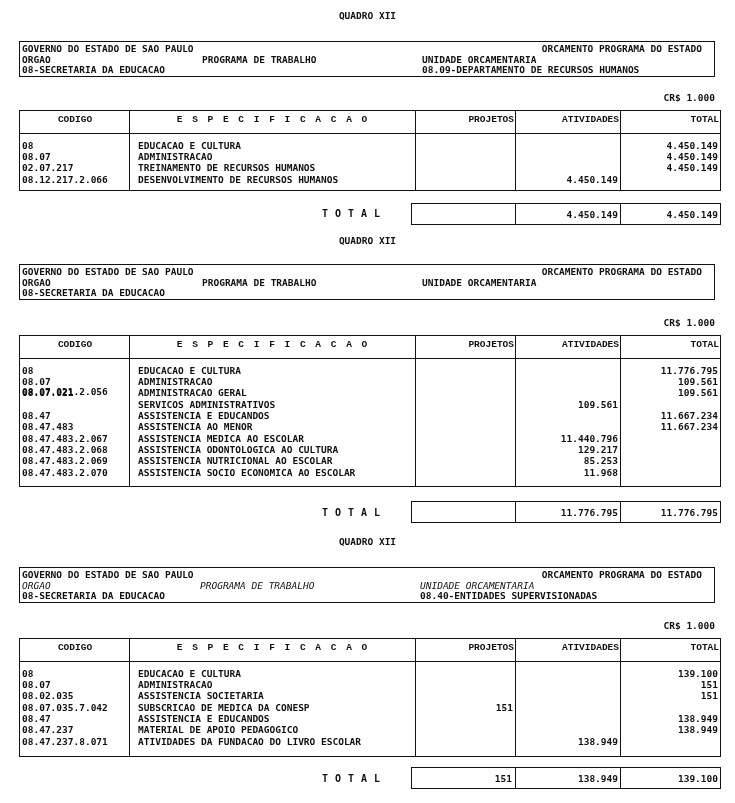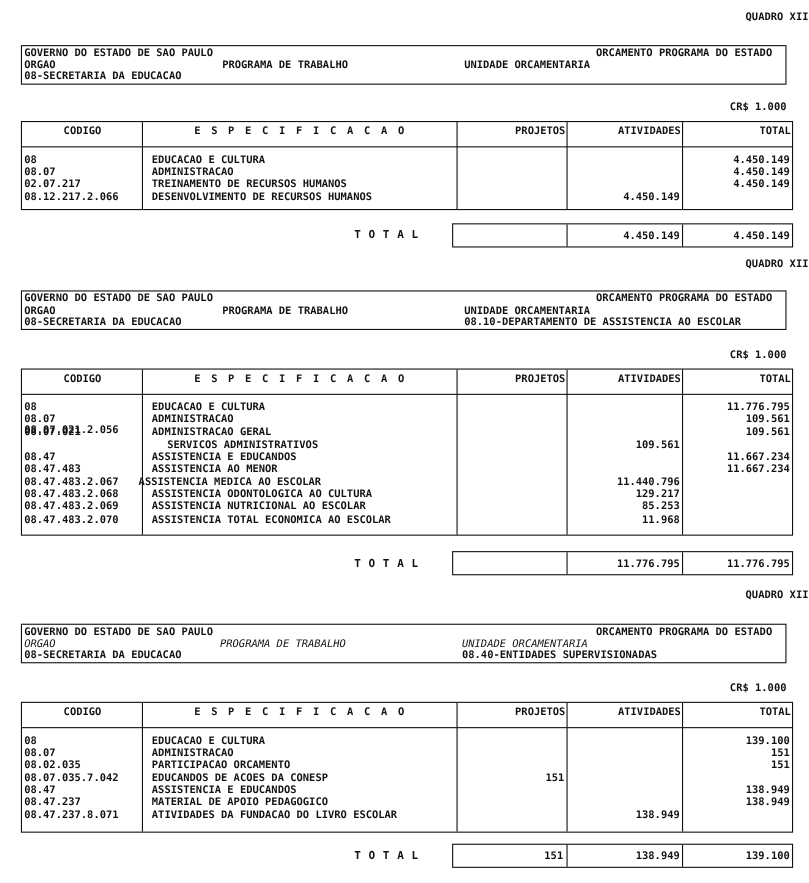--- a/index.html
+++ b/index.html
@@ -1,34 +1,34 @@
 <!DOCTYPE html>
 <html><head>
 <meta charset="utf-8">
 <style>
   html, body { margin: 0; padding: 0; background: #ffffff; }
   body {
     width: 735px; height: 803px; position: relative; overflow: hidden;
     font-family: "DejaVu Sans Mono", "Liberation Mono", monospace;
     font-weight: bold; color: #111; font-size: 9.5px; line-height: 11.5px;
   }
-  .title { position: absolute; width: 735px; text-align: right; font-size: 9.5px; }
+  .title { position: absolute; width: 735px; text-align: center; font-size: 9.5px; }
   .hdrbox {
     position: absolute; left: 19px; width: 696px; height: 36px;
     border: 1.5px solid #111; box-sizing: border-box;
   }
   .hdrbox .t { position: absolute; white-space: nowrap; }
   .unit { position: absolute; right: 20px; font-size: 9.5px; }
   .grid {
     position: absolute; left: 19px; width: 702px; box-sizing: border-box;
     border: 1.5px solid #111;
   }
   .grid .col { position: absolute; top: 0; bottom: 0; border-right: 1.2px solid #111; box-sizing: border-box; }
   .grid .hline { position: absolute; left: 0; right: 0; border-top: 1.2px solid #111; }
-  .grid .h { position: absolute; top: 3px; white-space: nowrap; }
+  .grid .h { position: absolute; top: 3px; white-space: nowrap; font-family: Liberation Mono, monospace; }
   .grid .cell { position: absolute; white-space: nowrap; }
   .r { text-align: right; }
   .it { font-style: italic; font-weight: normal; }
   .totlabel { position: absolute; left: 322px; letter-spacing: 7px; font-size: 10px; }
   .totbox {
     position: absolute; left: 411px; width: 310px; height: 22px;
     border: 1.5px solid #111; box-sizing: border-box;
   }
   .totbox .sep { position: absolute; top: 0; bottom: 0; border-right: 1.2px solid #111; }
   .totbox .v { position: absolute; top: 5px; text-align: right; white-space: nowrap; }
@@ -38,20 +38,21 @@
 
 <div>
   <div class="title" style="top:10px">QUADRO XII</div>
   <div class="hdrbox" style="top:41px">
     <span class="t" style="left:2px;top:1px">GOVERNO DO ESTADO DE SAO PAULO</span>
     <span class="t" style="right:12px;top:1px">ORCAMENTO PROGRAMA DO ESTADO</span>
     <span class="t" style="left:2px;top:12px">ORGAO</span>
     <span class="t" style="left:182px;top:12px">PROGRAMA DE TRABALHO</span>
     <span class="t" style="left:402px;top:12px">UNIDADE ORCAMENTARIA</span>
     <span class="t" style="left:2px;top:22px">08-SECRETARIA DA EDUCACAO</span>
+    <span class="t" style="left:402px;top:22px">08.09-DEPARTAMENTO DE RECURSOS HUMANOS</span>
   </div>
   <div class="unit" style="top:92px">CR$ 1.000</div>
 
   <div class="grid" style="top:110px;height:81px">
     <div class="col" style="left:0;width:110px"></div>
     <div class="col" style="left:0;width:396px"></div>
     <div class="col" style="left:0;width:496px"></div>
     <div class="col" style="left:0;width:601px"></div>
     <div class="hline" style="top:22px"></div>
     <span class="h" style="left:0;width:110px;text-align:center">CODIGO</span>
@@ -94,21 +95,20 @@
 
 <div>
   <div class="title" style="top:235px">QUADRO XII</div>
   <div class="hdrbox" style="top:264px">
     <span class="t" style="left:2px;top:1px">GOVERNO DO ESTADO DE SAO PAULO</span>
     <span class="t" style="right:12px;top:1px">ORCAMENTO PROGRAMA DO ESTADO</span>
     <span class="t" style="left:2px;top:12px">ORGAO</span>
     <span class="t" style="left:182px;top:12px">PROGRAMA DE TRABALHO</span>
     <span class="t" style="left:402px;top:12px">UNIDADE ORCAMENTARIA</span>
     <span class="t" style="left:2px;top:22px">08-SECRETARIA DA EDUCACAO</span>
-    <span class="t" style="left:402px;top:22px">08.10-DEPARTAMENTO DE ASSISTENCIA AO ESCOLAR</span>
   </div>
   <div class="unit" style="top:317px">CR$ 1.000</div>
 
   <div class="grid" style="top:335px;height:152px">
     <div class="col" style="left:0;width:110px"></div>
     <div class="col" style="left:0;width:396px"></div>
     <div class="col" style="left:0;width:496px"></div>
     <div class="col" style="left:0;width:601px"></div>
     <div class="hline" style="top:22px"></div>
     <span class="h" style="left:0;width:110px;text-align:center">CODIGO</span>
@@ -127,51 +127,51 @@
       <span class="cell" style="left:118px;top:40px">ADMINISTRACAO</span>
       <span class="cell r" style="left:601px;width:97px;top:40px">109.561</span>
     </div>
     <div>
       <span class="cell" style="left:2px;top:51px">08.07.021</span>
       <span class="cell" style="left:118px;top:51px">ADMINISTRACAO GERAL</span>
       <span class="cell r" style="left:601px;width:97px;top:51px">109.561</span>
     </div>
     <div>
       <span class="cell" style="left:2px;top:50px">08.07.021.2.056</span>
-      <span class="cell" style="left:132px;top:63px">SERVICOS ADMINISTRATIVOS</span>
+      <span class="cell" style="left:118px;top:63px">SERVICOS ADMINISTRATIVOS</span>
       <span class="cell r" style="left:496px;width:102px;top:63px">109.561</span>
     </div>
     <div>
       <span class="cell" style="left:2px;top:74px">08.47</span>
       <span class="cell" style="left:118px;top:74px">ASSISTENCIA E EDUCANDOS</span>
       <span class="cell r" style="left:601px;width:97px;top:74px">11.667.234</span>
     </div>
     <div>
       <span class="cell" style="left:2px;top:85px">08.47.483</span>
       <span class="cell" style="left:118px;top:85px">ASSISTENCIA AO MENOR</span>
       <span class="cell r" style="left:601px;width:97px;top:85px">11.667.234</span>
     </div>
     <div>
       <span class="cell" style="left:2px;top:97px">08.47.483.2.067</span>
-      <span class="cell" style="left:106px;top:97px">ASSISTENCIA MEDICA AO ESCOLAR</span>
+      <span class="cell" style="left:118px;top:97px">ASSISTENCIA MEDICA AO ESCOLAR</span>
       <span class="cell r" style="left:496px;width:102px;top:97px">11.440.796</span>
     </div>
     <div>
       <span class="cell" style="left:2px;top:108px">08.47.483.2.068</span>
       <span class="cell" style="left:118px;top:108px">ASSISTENCIA ODONTOLOGICA AO CULTURA</span>
       <span class="cell r" style="left:496px;width:102px;top:108px">129.217</span>
     </div>
     <div>
       <span class="cell" style="left:2px;top:119px">08.47.483.2.069</span>
       <span class="cell" style="left:118px;top:119px">ASSISTENCIA NUTRICIONAL AO ESCOLAR</span>
       <span class="cell r" style="left:496px;width:102px;top:119px">85.253</span>
     </div>
     <div>
       <span class="cell" style="left:2px;top:131px">08.47.483.2.070</span>
-      <span class="cell" style="left:118px;top:131px">ASSISTENCIA TOTAL ECONOMICA AO ESCOLAR</span>
+      <span class="cell" style="left:118px;top:131px">ASSISTENCIA SOCIO ECONOMICA AO ESCOLAR</span>
       <span class="cell r" style="left:496px;width:102px;top:131px">11.968</span>
     </div>
   </div>
 
   <div class="totlabel" style="top:507px">TOTAL</div>
   <div class="totbox" style="top:501px">
     <div class="sep" style="left:103px"></div>
     <div class="sep" style="left:208px"></div>
     <span class="v" style="left:0;width:100px"></span>
     <span class="v" style="left:104px;width:102px">11.776.795</span>
@@ -209,26 +209,26 @@
       <span class="cell" style="left:118px;top:29px">EDUCACAO E CULTURA</span>
       <span class="cell r" style="left:601px;width:97px;top:29px">139.100</span>
     </div>
     <div>
       <span class="cell" style="left:2px;top:40px">08.07</span>
       <span class="cell" style="left:118px;top:40px">ADMINISTRACAO</span>
       <span class="cell r" style="left:601px;width:97px;top:40px">151</span>
     </div>
     <div>
       <span class="cell" style="left:2px;top:51px">08.02.035</span>
-      <span class="cell" style="left:118px;top:51px">PARTICIPACAO ORCAMENTO</span>
+      <span class="cell" style="left:118px;top:51px">ASSISTENCIA SOCIETARIA</span>
       <span class="cell r" style="left:601px;width:97px;top:51px">151</span>
     </div>
     <div>
       <span class="cell" style="left:2px;top:63px">08.07.035.7.042</span>
-      <span class="cell" style="left:118px;top:63px">EDUCANDOS DE ACOES DA CONESP</span>
+      <span class="cell" style="left:118px;top:63px">SUBSCRICAO DE MEDICA DA CONESP</span>
       <span class="cell r" style="left:396px;width:97px;top:63px">151</span>
     </div>
     <div>
       <span class="cell" style="left:2px;top:74px">08.47</span>
       <span class="cell" style="left:118px;top:74px">ASSISTENCIA E EDUCANDOS</span>
       <span class="cell r" style="left:601px;width:97px;top:74px">138.949</span>
     </div>
     <div>
       <span class="cell" style="left:2px;top:85px">08.47.237</span>
       <span class="cell" style="left:118px;top:85px">MATERIAL DE APOIO PEDAGOGICO</span>

